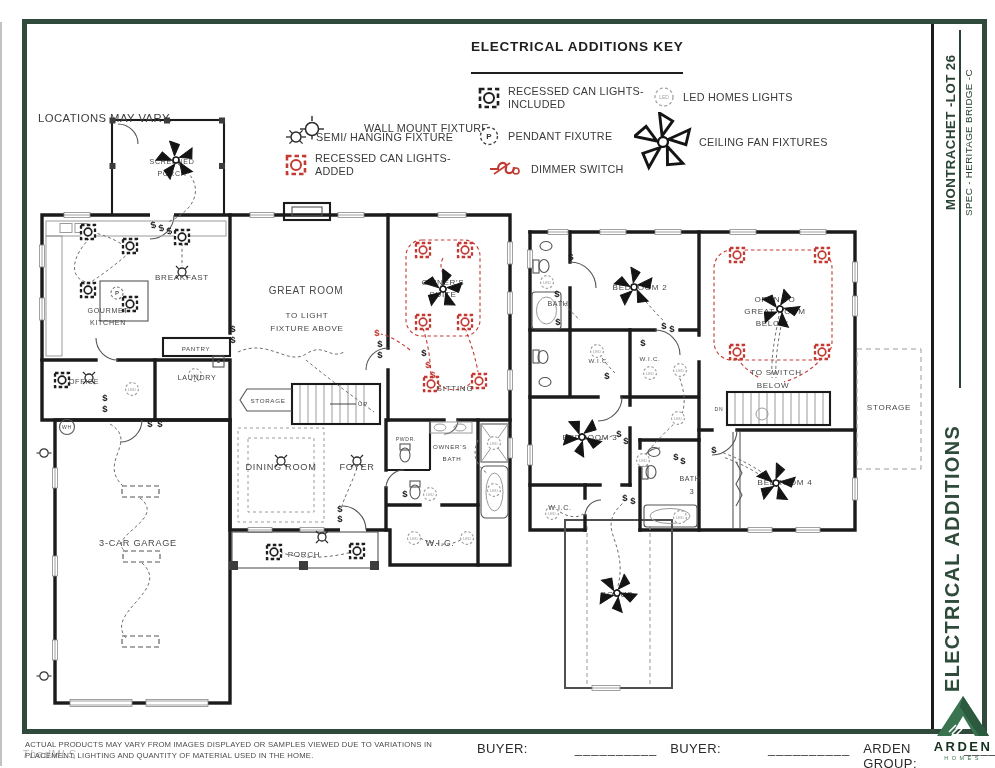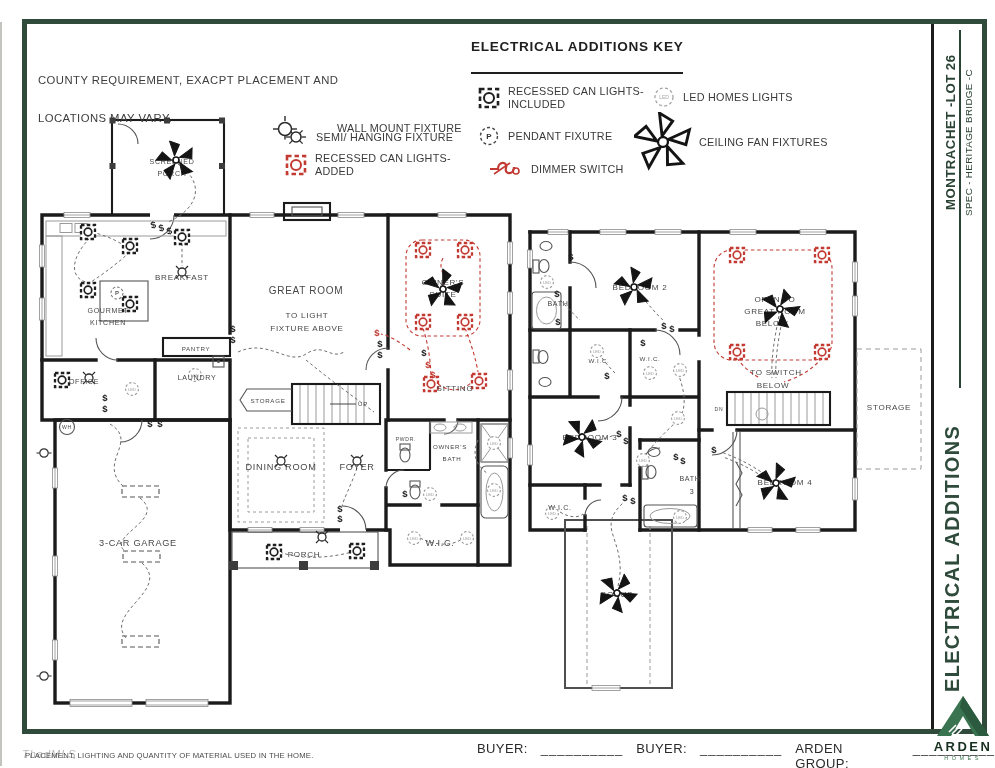--- a/index.html
+++ b/index.html
@@ -15,21 +15,21 @@
   .leg{display:flex;align-items:center;gap:7px;color:#333;}
   .leg .lab{font-size:10.8px;letter-spacing:.25px;line-height:12.5px;color:#3a3a3a;}
   .vtx{writing-mode:vertical-rl;transform:rotate(180deg);display:inline-block;}
   .lot1{left:943px;top:28px;height:182px;font-size:13.2px;font-weight:bold;letter-spacing:.5px;color:#2a4334;}
   .lot2{left:963px;top:26px;height:190px;font-size:9.8px;letter-spacing:.35px;color:#2a4334;}
   .lotrule{left:959px;top:30px;width:2px;height:358px;background:#2a4334;}
   .etitle{left:941px;top:396px;height:296px;font-size:20px;font-weight:800;letter-spacing:1.3px;color:#2e4a3a;}
   .fdisc{left:25px;top:740px;font-size:7.7px;color:#4a4a4a;line-height:10.5px;letter-spacing:.2px;}
   .wmark{left:22px;top:748px;font-size:11px;font-style:italic;color:rgba(110,110,110,.5);letter-spacing:1px;}
   .buyers{left:477px;top:741px;display:flex;gap:13px;font-size:13px;color:#2b2b2b;letter-spacing:.4px;align-items:baseline;}
-  .buyers .blank{letter-spacing:1px;color:#333;}
+  .buyers .blank{letter-spacing:1px;color:#333;margin-left:34px;}
   .logo{left:933px;top:694px;}
   
   .wall{stroke:#1b1b1b;stroke-width:3.4;fill:none;stroke-linecap:square;}
   .wall2{stroke:#1b1b1b;stroke-width:2.1;fill:none;}
   .wallg{stroke:#4f4f4f;stroke-width:2;fill:none;}
   .thin{stroke:#555;stroke-width:1.1;fill:none;}
   .lite{stroke:#9a9a9a;stroke-width:1;fill:none;}
   .wire{stroke:#6f6f6f;stroke-width:1;fill:none;stroke-dasharray:3 2.6;}
   .wirer{stroke:#c23a32;stroke-width:1.1;fill:none;stroke-dasharray:3.5 2.8;}
   .red{color:#c23a32;}
@@ -515,38 +515,38 @@
 
     <use href="#g-fan" transform="translate(634,287) rotate(10)"></use>
     <use href="#g-fan" transform="translate(780,309) rotate(30)"></use>
     <use href="#g-fan" transform="translate(582,437) rotate(50)"></use>
     <use href="#g-fan" transform="translate(776,483) rotate(20)"></use>
     <use href="#g-fan" transform="translate(617,593) rotate(40)"></use>
   </g>
 </svg>
 
 <div class="abs disc"><br>
-<span>COUNTY REQUIREMENT, EXACPT PLACEMENT AND</span><br>
+<br>
 <span>LOCATIONS MAY VARY.</span></div>
 
 <div class="abs keytitle">ELECTRICAL ADDITIONS KEY</div>
 
 <div class="abs leg" style="left:283px;top:82px;margin-top:44px;">
   <svg width="26" height="22" viewBox="-13 -11 26 22">
     <line x1="-10" y1="0" x2="-5.5" y2="0" stroke="#2a2a2a" stroke-width="1.3"></line>
       <line x1="5.5" y1="0" x2="10" y2="0" stroke="#2a2a2a" stroke-width="1.3"></line>
     <circle r="5" fill="#fff" stroke="#2a2a2a" stroke-width="1.5"></circle>
     <line x1="3.6" y1="-3.6" x2="6.6" y2="-6.6" stroke="#2a2a2a" stroke-width="1.3"></line>
       <line x1="-3.6" y1="-3.6" x2="-6.6" y2="-6.6" stroke="#2a2a2a" stroke-width="1.3"></line>
     <line x1="3.6" y1="3.6" x2="6.6" y2="6.6" stroke="#2a2a2a" stroke-width="1.3"></line>
       <line x1="-3.6" y1="3.6" x2="-6.6" y2="6.6" stroke="#2a2a2a" stroke-width="1.3"></line>
   </svg>
   <span class="lab">SEMI/ HANGING FIXTURE</span>
 </div>
-<div class="abs leg" style="left:271px;top:115px;gap:38px;">
+<div class="abs leg" style="left:298px;top:115px;gap:38px;">
   <svg width="28" height="26" viewBox="-14 -13 28 26">
     <line x1="-12" y1="1" x2="-7" y2="1" stroke="#2a2a2a" stroke-width="1.4"></line>
       <line x1="7" y1="1" x2="12" y2="1" stroke="#2a2a2a" stroke-width="1.4"></line>
     <line x1="0" y1="-12" x2="0" y2="-7" stroke="#2a2a2a" stroke-width="1.4"></line>
     <circle cy="1" r="6.5" fill="#fff" stroke="#2a2a2a" stroke-width="1.5"></circle>
     <line x1="0" y1="7.5" x2="0" y2="11.5" stroke="#2a2a2a" stroke-width="1.4"></line>
   </svg>
   <span class="lab">WALL MOUNT FIXTURE</span>
 </div>
 <div class="abs leg" style="left:284px;top:152px;">
@@ -614,21 +614,21 @@
     <line x1="16" y1="38" x2="23" y2="31"></line>
       <line x1="19" y1="40" x2="26" y2="33"></line>
       <line x1="22" y1="42" x2="29" y2="35"></line>
   </g>
   <text x="30" y="57" text-anchor="middle" font-size="13" font-weight="bold" fill="#16301f" letter-spacing="2.5">ARDEN</text>
   <text x="30" y="66" text-anchor="middle" font-size="5.5" fill="#3a7350" letter-spacing="3.5">HOMES</text>
 </svg>
 
 <div class="abs wmark">ThadMLS</div>
 <div class="abs fdisc">
-  <br>
+  <span>ACTUAL PRODUCTS MAY VARY FROM IMAGES DISPLAYED OR SAMPLES VIEWED DUE TO VARIATIONS IN</span><br>
   <span>PLACEMENT, LIGHTING AND QUANTITY OF MATERIAL USED IN THE HOME.</span>
 </div>
 <div class="abs buyers">
   <span>BUYER:</span>
     <span class="blank">__________</span>
   <span>BUYER:</span>
     <span class="blank">__________</span>
   <span>ARDEN GROUP:</span>
     <span class="blank">__________</span>
 </div>

